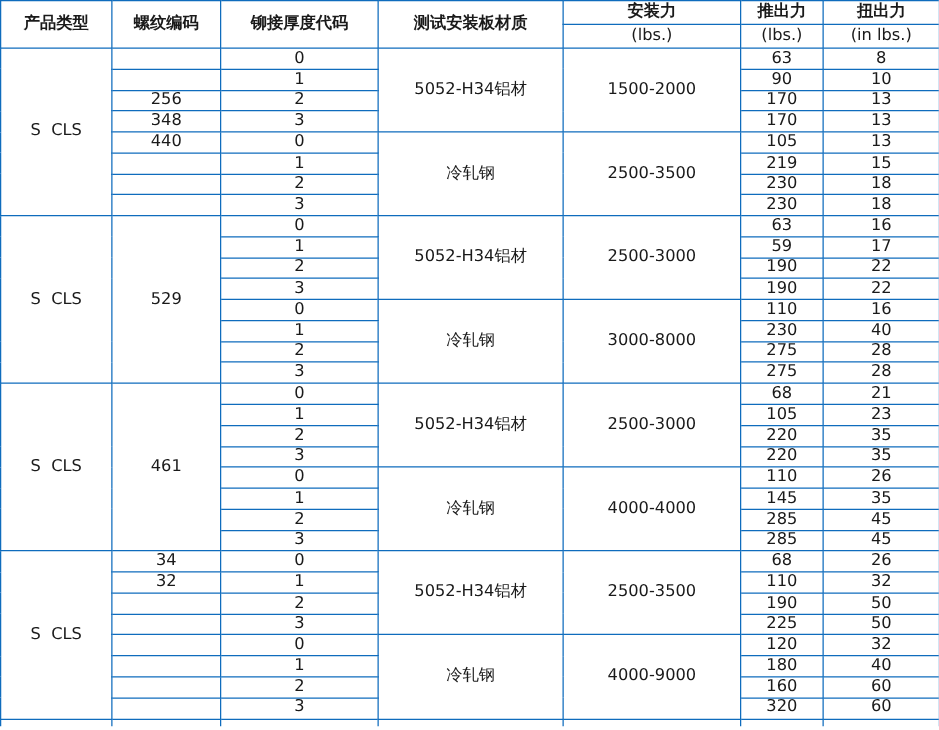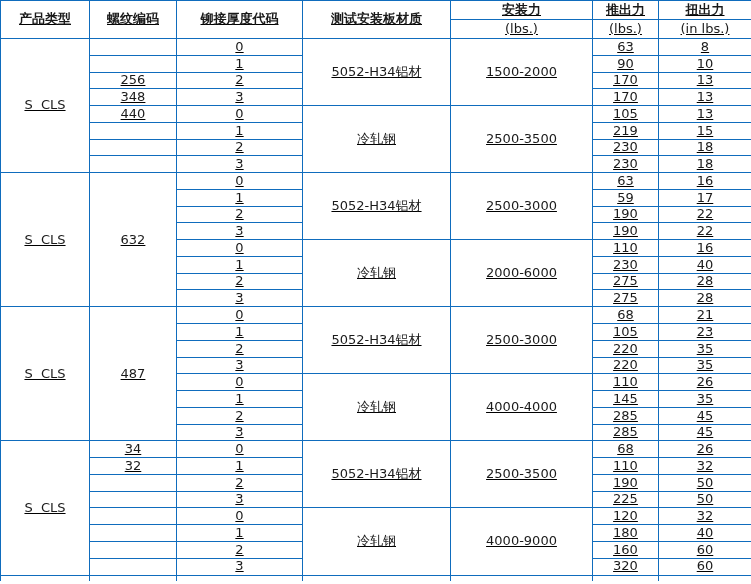--- a/index.html
+++ b/index.html
@@ -2,21 +2,21 @@
 <html style="--border: #0f6cbd; --text: #1a1a1a;"><head>
 <meta charset="utf-8">
 <style>
   :root { --border:#0f6cbd; --text:#1a1a1a; }
   html,body { margin:0; padding:0; }
   body {
     width:751px; height:584px; overflow:hidden; background:#ffffff;
     font-family:"DejaVu Sans","Liberation Sans",sans-serif;
   }
   table.spec {
-    border-collapse:collapse; table-layout:fixed; width:751px;text-decoration:underline;
+    border-collapse:collapse; table-layout:fixed; width:751px;
   }
   .spec th, .spec td {
     border:1px solid var(--border);
     color:var(--text);
     text-align:center; vertical-align:middle;
     padding:0; font-size:13px; line-height:1.1;
     overflow:hidden; white-space:nowrap;
   }
   .spec thead tr { height:19px; }
   .spec thead th { font-weight:bold; font-size:13px; }
@@ -104,21 +104,21 @@
         <td>18</td>
       </tr>
       <tr>
         <td></td>
         <td>3</td>
         <td>230</td>
         <td>18</td>
       </tr>
       <tr>
         <td rowspan="8" class="product">S  CLS</td>
-        <td rowspan="8">632</td>
+        <td rowspan="8">529</td>
         <td>0</td>
         <td rowspan="4">5052-H34铝材</td>
         <td rowspan="4">2500-3000</td>
         <td>63</td>
         <td>16</td>
       </tr>
       <tr>
         <td>1</td>
         <td>59</td>
         <td>17</td>
@@ -129,42 +129,42 @@
         <td>22</td>
       </tr>
       <tr>
         <td>3</td>
         <td>190</td>
         <td>22</td>
       </tr>
       <tr>
         <td>0</td>
         <td rowspan="4">冷轧钢</td>
-        <td rowspan="4">2000-6000</td>
+        <td rowspan="4">3000-8000</td>
         <td>110</td>
         <td>16</td>
       </tr>
       <tr>
         <td>1</td>
         <td>230</td>
         <td>40</td>
       </tr>
       <tr>
         <td>2</td>
         <td>275</td>
         <td>28</td>
       </tr>
       <tr>
         <td>3</td>
         <td>275</td>
         <td>28</td>
       </tr>
       <tr>
         <td rowspan="8" class="product">S  CLS</td>
-        <td rowspan="8">487</td>
+        <td rowspan="8">461</td>
         <td>0</td>
         <td rowspan="4">5052-H34铝材</td>
         <td rowspan="4">2500-3000</td>
         <td>68</td>
         <td>21</td>
       </tr>
       <tr>
         <td>1</td>
         <td>105</td>
         <td>23</td>

